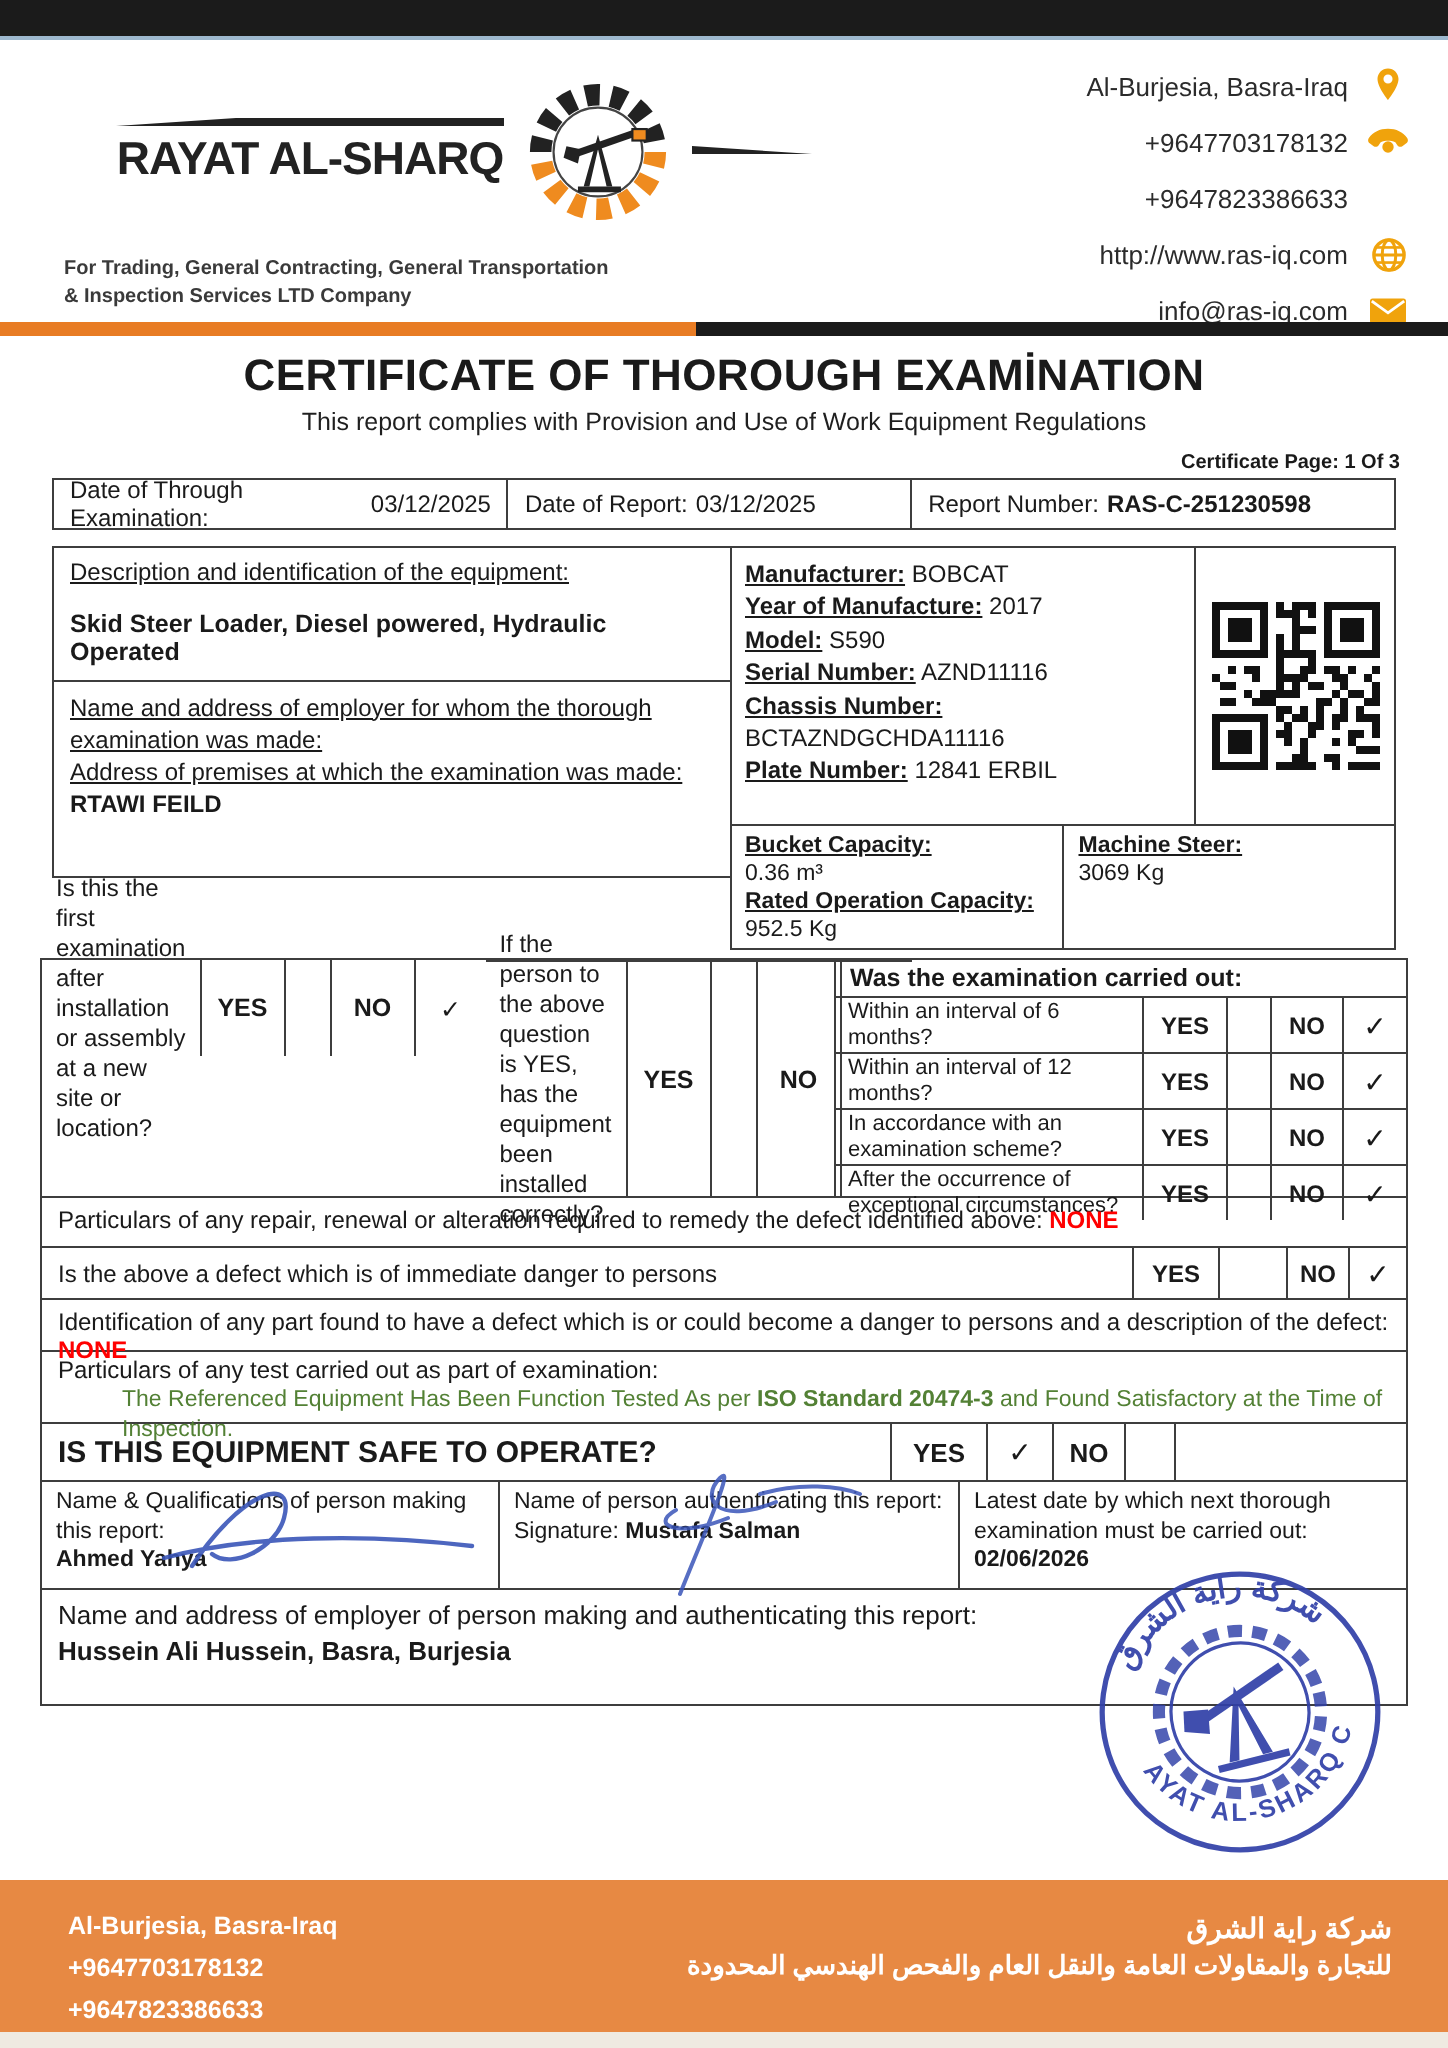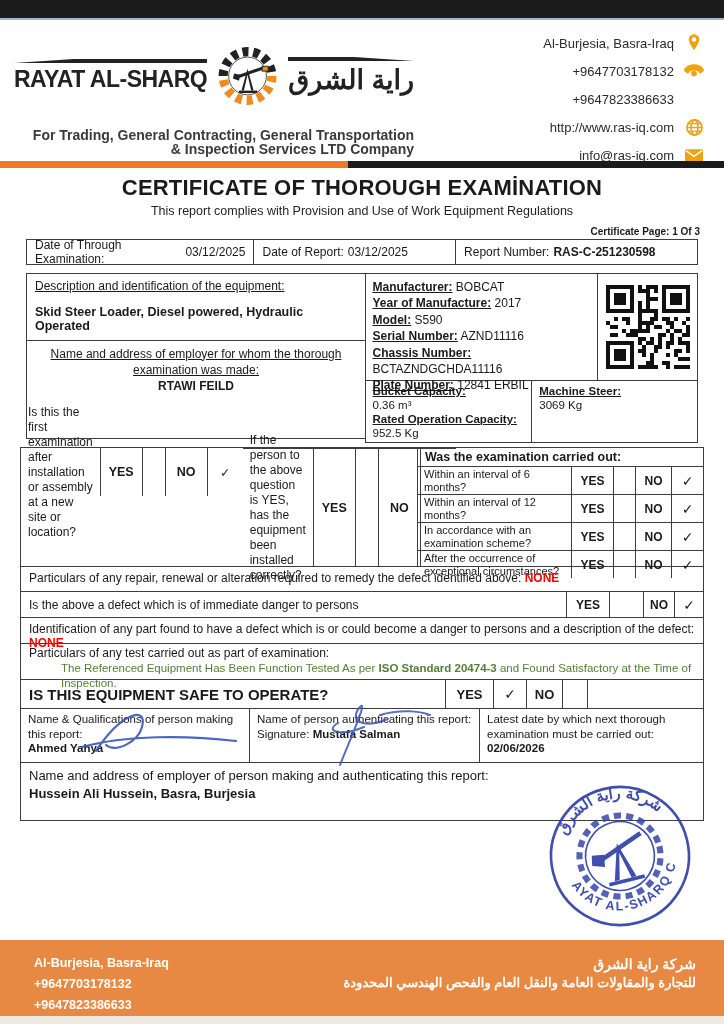--- a/index.html
+++ b/index.html
@@ -7,25 +7,25 @@
   .page {
     width:724px; height:1024px; position:relative; background:#fff;
     font-family:"Liberation Sans", sans-serif; color:#1a1a1a; overflow:hidden;
     margin:0 auto;
   }
   
   .topbar { height:20px; background:#1b1b1b; border-bottom:2px solid #9db8ce; }
 
   
   .header { display:flex; justify-content:space-between; padding:6px 18px 0 14px; height:141px; }
-  .logo-block { width:400px; text-align:right; padding-top:4px; }
+  .logo-block { width:400px; text-align:left; padding-top:4px;margin-left:18px; }
   .logo-row { display:flex; align-items:center; justify-content:center; gap:4px; }
   .brand-en { font-size:23px; font-weight:bold; letter-spacing:-0.5px; color:#222; white-space:nowrap; }
   .brand-ar { font-size:27px; font-weight:bold; color:#222; white-space:nowrap; }
-  .tagline { margin-top:6px; font-size:14px; font-weight:bold; color:#3a3a3a; line-height:14px; }
+  .tagline { margin-top:6px; font-size:10px; font-weight:bold; color:#3a3a3a; line-height:14px; }
   .swoosh-l, .swoosh-r { height:0; border-bottom:4px solid #222; margin-bottom:3px; }
   .swoosh-l { border-left:60px solid transparent; }
   .swoosh-r { border-right:60px solid transparent; }
 
   .contact { width:245px; display:flex; flex-direction:column; gap:10px; padding-top:8px; }
   .contact-line { display:flex; align-items:center; justify-content:flex-end; gap:8px; font-size:13px; color:#2b2b2b; }
   .cicon { width:24px; height:18px; display:flex; align-items:center; justify-content:center; }
 
   
   .divider { display:flex; height:7px; }
@@ -38,27 +38,27 @@
   .meta-row { display:flex; margin:0 26px; height:26px; }
   .meta-cell { border:1.5px solid #3d3d3d; font-size:12px; display:flex; align-items:center; padding:0 8px; }
   .meta-cell + .meta-cell { border-left:none; }
   .mc1 { width:34%; } .mc2 { width:30%; } .mc3 { width:36%; }
   .meta-cell b { margin-left:4px; }
   .meta-cell .v { margin-left:4px; }
 
   .equip { display:flex; margin:8px 26px 0 26px; align-items:flex-start; }
   .equip-left { width:340px; }
   .eq-box { border:1.5px solid #3d3d3d; padding:5px 8px; font-size:12px; }
-  .eq-box + .eq-box { margin-top:-1.5px;text-align:center; }
+  .eq-box + .eq-box { margin-top:-1.5px; }
   .ul { text-decoration:underline; }
   .eq-desc { height:68px; }
   .eq-desc .val { margin-top:12px; }
   .eq-emp { height:99px; line-height:16px; }
   .equip-right { flex:1; margin-left:-1.5px; }
-  .eq-detail { border:1.5px solid #3d3d3d; display:flex; height:108px; }
+  .eq-detail { border:1.5px solid #3d3d3d; display:flex; height:140px; }
   .eq-fields { flex:1; padding:5px 7px; font-size:12px; line-height:16.4px; }
   .eq-qr { width:100px; border-left:1.5px solid #3d3d3d; display:flex; align-items:center; justify-content:center; }
   .eq-cap { border:1.5px solid #3d3d3d; border-top:none; display:flex; height:62px; }
   .cap-left { width:50%; padding:3px 7px; font-size:11.5px; line-height:14px; }
   .cap-right { width:50%; border-left:1.5px solid #3d3d3d; padding:3px 7px; font-size:11.5px; line-height:14px; }
 
   
   .main-table { margin:4px 20px 0 20px; border:1.5px solid #3d3d3d; }
   .secA { display:flex; height:118px; }
   .secA-left { width:396px; display:flex; flex-direction:row; }
@@ -136,21 +136,20 @@
           <path d="M100 60 A40 40 0 0 1 20 60" fill="none" stroke="#ef8b1f" stroke-width="15" stroke-dasharray="10 8"></path>
           <circle cx="60" cy="60" r="31" fill="#fff" stroke="#444" stroke-width="1.5"></circle>
           <polygon points="50,84 60,48 70,84 66,84 60,58 54,84" fill="#222"></polygon>
           <line x1="42" y1="62" x2="88" y2="46" stroke="#222" stroke-width="5"></line>
           <polygon points="38,56 48,58 46,68 36,64" fill="#222"></polygon>
           <rect x="84" y="44" width="10" height="8" fill="#ef8b1f" stroke="#222" stroke-width="1.5"></rect>
           <line x1="46" y1="86" x2="76" y2="86" stroke="#222" stroke-width="4"></line>
         </svg>
         <div>
           <div class="swoosh-r"></div>
-          <div class="brand-ar">راية الشرق</div>
         </div>
       </div>
       <div class="tagline">
         <div>For Trading, General Contracting, General Transportation</div>
         <div>&amp; Inspection Services LTD Company</div>
       </div>
     </div>
 
     <div class="contact">
       <div class="contact-line">
@@ -223,20 +222,21 @@
   </div>
 
   <div class="equip">
     <div class="equip-left">
       <div class="eq-box eq-desc">
         <div class="ul">Description and identification of the equipment:</div>
         <div class="val" style="font-weight:bold; font-size:12.5px;">Skid Steer Loader, Diesel powered, Hydraulic Operated</div>
       </div>
       <div class="eq-box eq-emp">
         <div class="ul">Name and address of employer for whom the thorough examination was made:</div>
+        <div class="ul">Address of premises at which the examination was made:</div>
         <div style="font-weight:bold;">RTAWI FEILD</div>
       </div>
     </div>
     <div class="equip-right">
       <div class="eq-detail">
         <div class="eq-fields">
           <div><b class="ul">Manufacturer:</b> <span>BOBCAT</span></div>
           <div><b class="ul">Year of Manufacture:</b> <span>2017</span></div>
           <div><b class="ul">Model:</b> <span>S590</span></div>
           <div><b class="ul">Serial Number:</b> <span>AZND11116</span></div>

